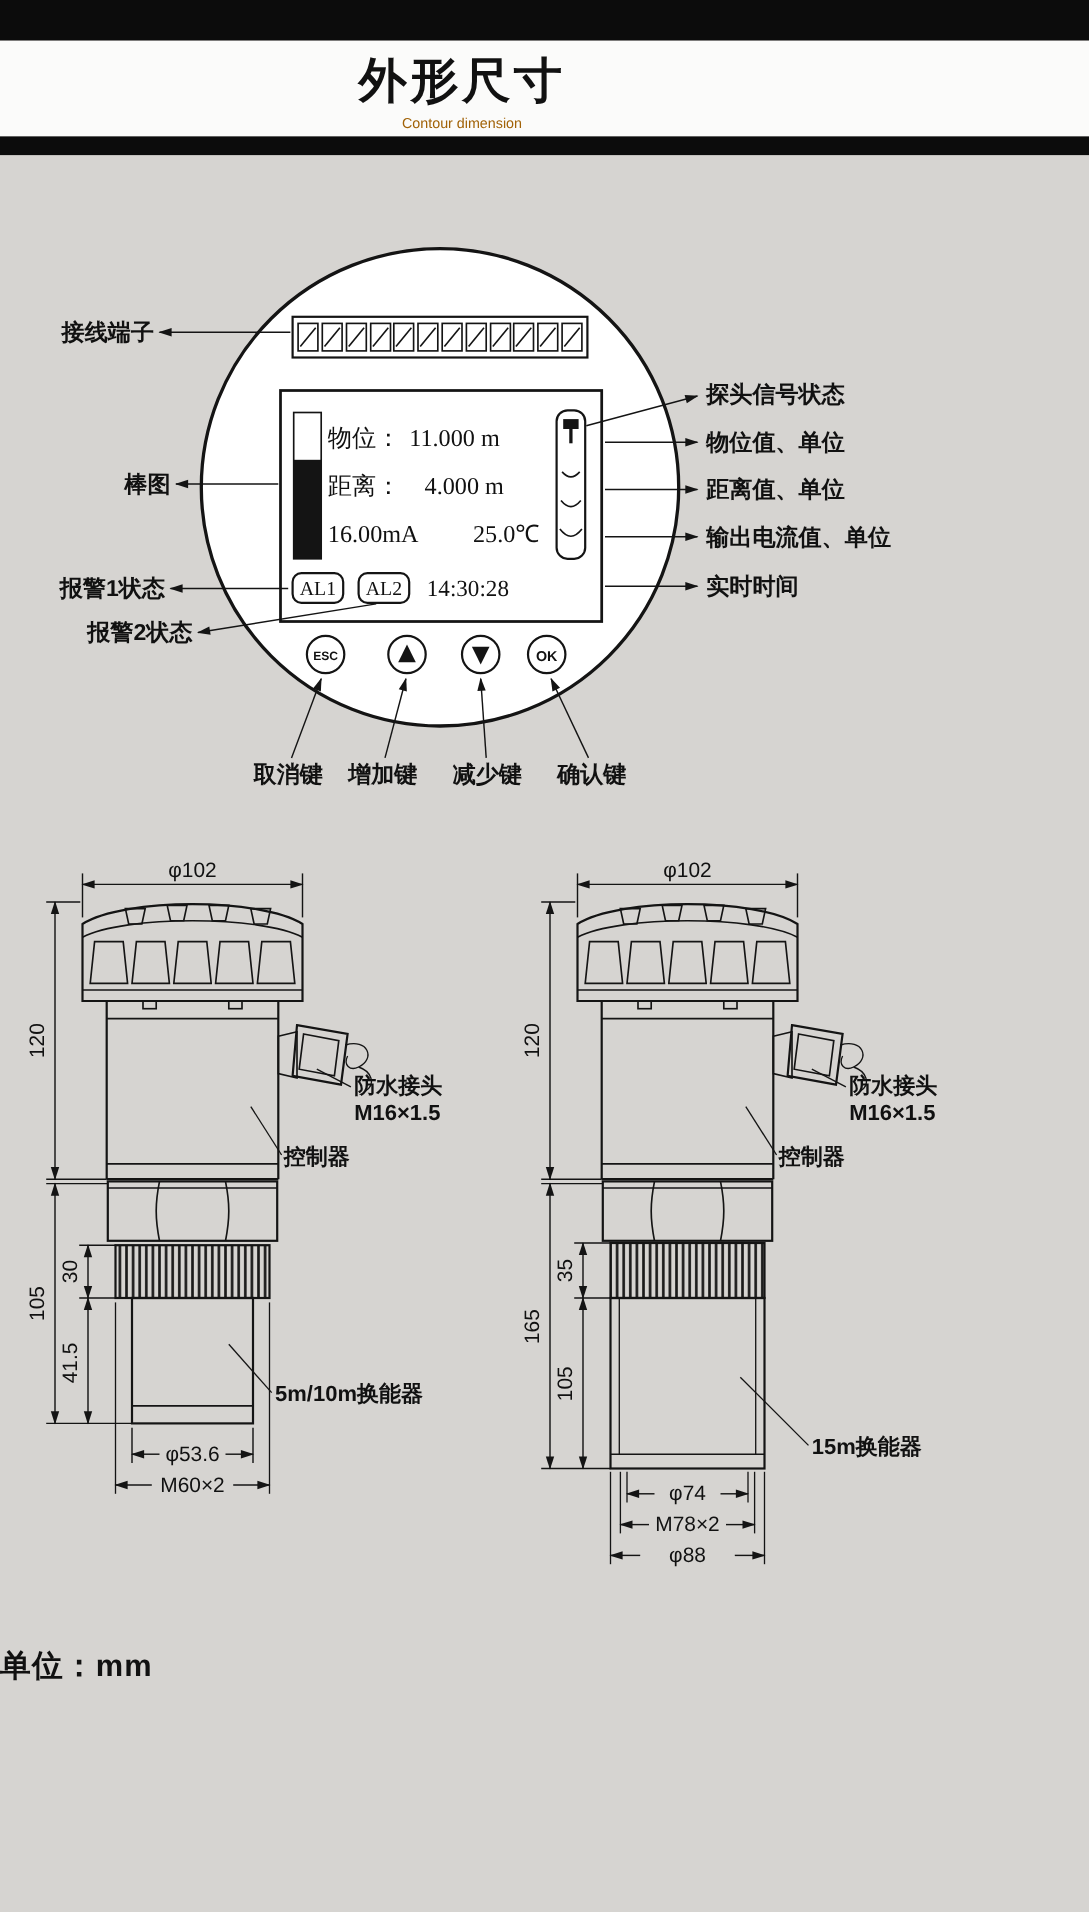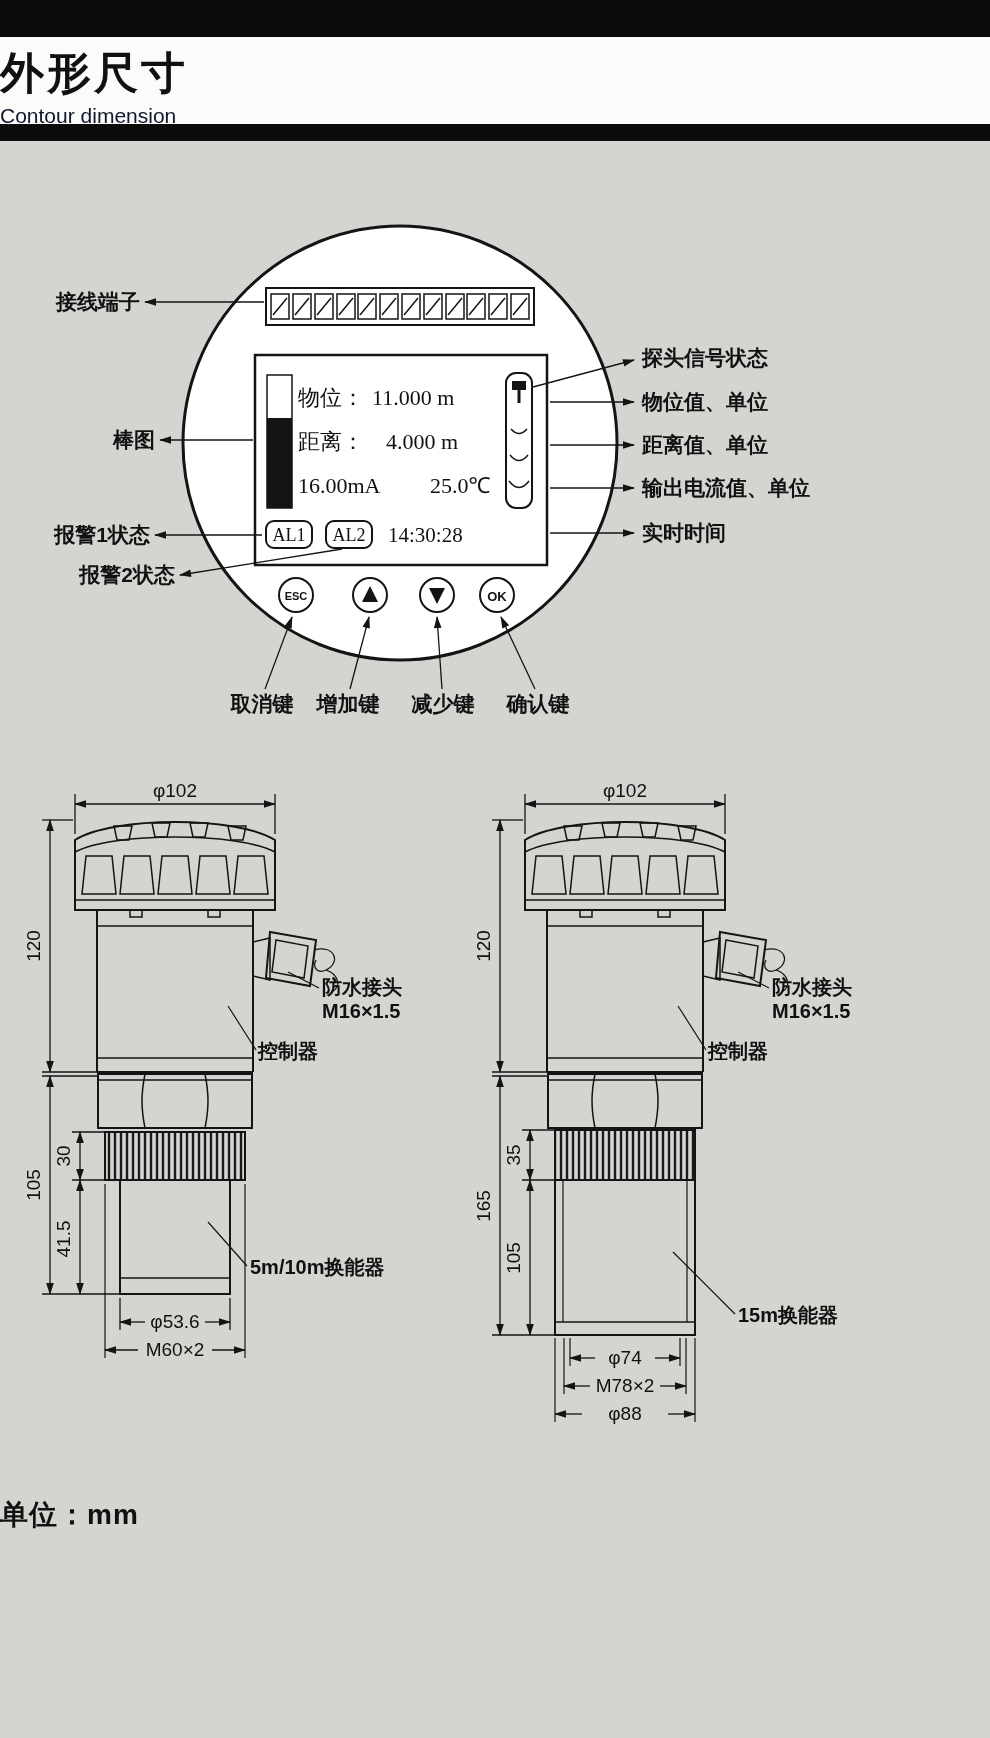--- a/index.html
+++ b/index.html
@@ -3,23 +3,23 @@
 <meta charset="utf-8">
 <style>
   *{margin:0;padding:0;box-sizing:border-box}
   html,body{width:990px;height:1738px}
   body{background:#d6d4d1;font-family:"Liberation Sans",sans-serif;color:#111;position:relative}
   .page{position:absolute;left:0;top:0;width:990px;height:1738px;overflow:hidden}
   .bar{position:absolute;left:0;width:990px;background:#0c0c0c}
   .bar-top{top:0;height:37px}
   .bar-mid{top:124px;height:17px}
   .title-band{position:absolute;top:37px;left:0;width:990px;height:87px;background:#fbfbfa}
-  .title-inner{width:840px;}
+  .title-inner{width:840px;text-align:center}
   .title{font-size:44px;font-weight:900;letter-spacing:3px;padding-top:7px}
-  .subtitle{font-size:21px;margin-top:1px;color:#0f172a}
+  .subtitle{font-size:13px;margin-top:1px;color:#a16207}
   .footer{position:absolute;top:1496px;left:0;width:886px;text-align:left;
           font-size:28px;font-weight:600;letter-spacing:1px}
   svg{position:absolute;overflow:visible}
   .panel-svg{left:0;top:215px;width:990px;height:530px}
   .draw-left{left:28px;top:782px;width:410px;height:610px}
   .draw-right{left:468px;top:782px;width:430px;height:660px}
   .ln{fill:none;stroke:#141414;stroke-width:2}
   .ln15{fill:none;stroke:#141414;stroke-width:1.5}
   .thin{fill:none;stroke:#141414;stroke-width:1.2}
   .dimln{fill:none;stroke:#141414;stroke-width:1.3}

